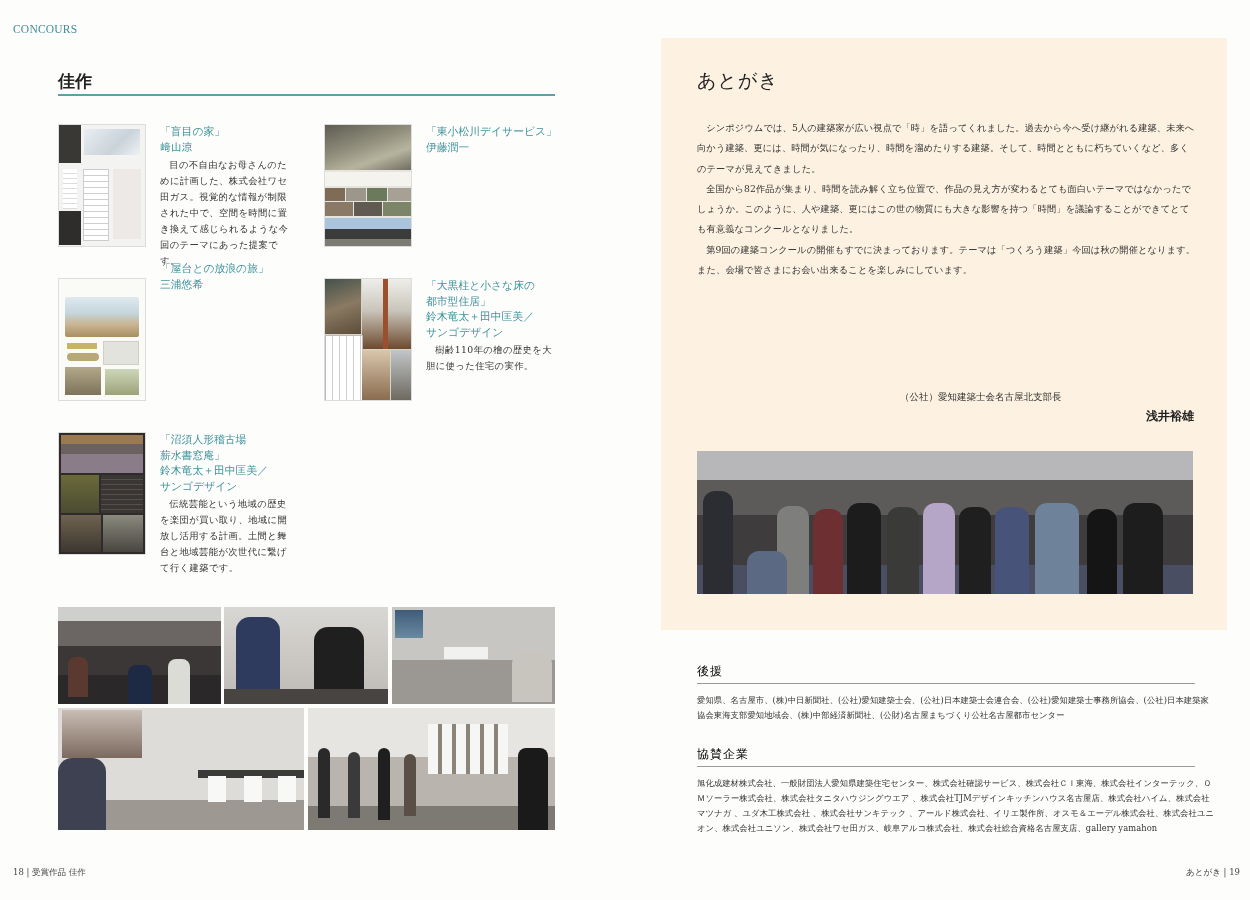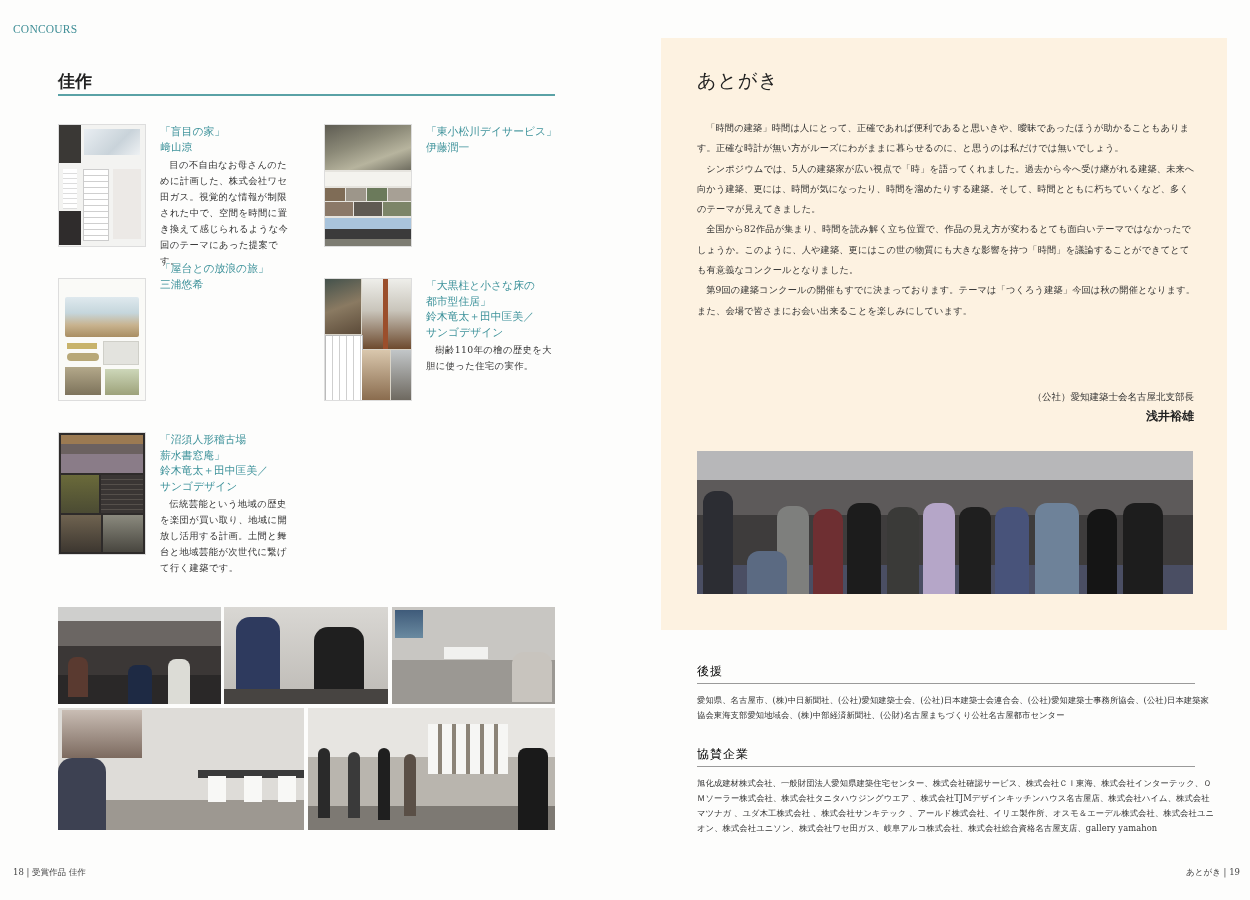--- a/index.html
+++ b/index.html
@@ -20,21 +20,21 @@
   .entry-desc { text-indent: 1em; letter-spacing: 0.4px; }
 
   .ph { position: absolute; }
   
   .photo { position: absolute; overflow: hidden; }
 
   .panel { left: 661px; top: 38px; width: 566px; height: 592px; background: #fdf2e1; }
   .after-title { left: 697px; top: 68px; font-size: 19px; color: #222; letter-spacing: 1px; }
   .after-body { left: 697px; top: 118px; width: 500px; font-size: 9.2px; line-height: 20.3px; color: #333; letter-spacing: 0.15px; }
   .after-body p { margin: 0; text-indent: 1em; }
-  .sign-org { left: 900px; top: 391px; width: 294px; text-align: right; font-size: 9.5px; color: #333; }
+  .sign-org { left: 900px; top: 391px; width: 294px; font-size: 9.5px; color: #333; }
   .sign-name { left: 900px; top: 408px; width: 294px; text-align: right; font-size: 12px; color: #222; font-weight: bold; }
 
   .sub-title { font-size: 12px; color: #000000; letter-spacing: 1px; }
   .sub-rule { height: 1px; background: #9a9a9a; width: 498px; }
   .sub-body { font-size: 8.3px; line-height: 15px; color: #333; width: 520px; letter-spacing: 0.1px; }
 
   .folio { font-size: 8.5px; color: #444; }
 </style>
 </head>
 <body>
@@ -148,21 +148,20 @@
   <div class="ph" style="left:70px;top:40px;width:12px;height:72px;background:#1f1f1f;border-radius:6px 6px 0 0;"></div>
   <div class="ph" style="left:96px;top:46px;width:12px;height:62px;background:#5a4f46;border-radius:6px 6px 0 0;"></div>
   <div class="ph" style="left:210px;top:40px;width:30px;height:82px;background:#1a1a1a;border-radius:8px 8px 0 0;"></div>
 </div>
 
 <div class="abs folio" style="left:13px;top:867px;">18 | 受賞作品 佳作</div>
 
 <div class="abs panel"></div>
 <div class="abs after-title">あとがき</div>
 <div class="abs after-body">
-  <p>「時間の建築」時間は人にとって、正確であれば便利であると思いきや、曖昧であったほうが助かることもあります。正確な時計が無い方がルーズにわがままに暮らせるのに、と思うのは私だけでは無いでしょう。</p>
   <p>シンポジウムでは、5人の建築家が広い視点で「時」を語ってくれました。過去から今へ受け継がれる建築、未来へ向かう建築、更には、時間が気になったり、時間を溜めたりする建築。そして、時間とともに朽ちていくなど、多くのテーマが見えてきました。</p>
   <p>全国から82作品が集まり、時間を読み解く立ち位置で、作品の見え方が変わるとても面白いテーマではなかったでしょうか。このように、人や建築、更にはこの世の物質にも大きな影響を持つ「時間」を議論することができてとても有意義なコンクールとなりました。</p>
   <p>第9回の建築コンクールの開催もすでに決まっております。テーマは「つくろう建築」今回は秋の開催となります。また、会場で皆さまにお会い出来ることを楽しみにしています。</p>
 </div>
 <div class="abs sign-org">（公社）愛知建築士会名古屋北支部長</div>
 <div class="abs sign-name">浅井裕雄</div>
 
 <div class="photo" style="left:697px;top:451px;width:496px;height:143px;background:linear-gradient(180deg,#b7b7b9 0 20%,#5d5a5a 20% 45%,#3e3c3c 45% 80%,#4a4e63 80%);">
   <div class="ph" style="left:6px;top:40px;width:30px;height:103px;background:#2c2d33;border-radius:12px 12px 0 0;"></div>
   <div class="ph" style="left:80px;top:55px;width:32px;height:88px;background:#7e7f7d;border-radius:12px 12px 0 0;"></div>

